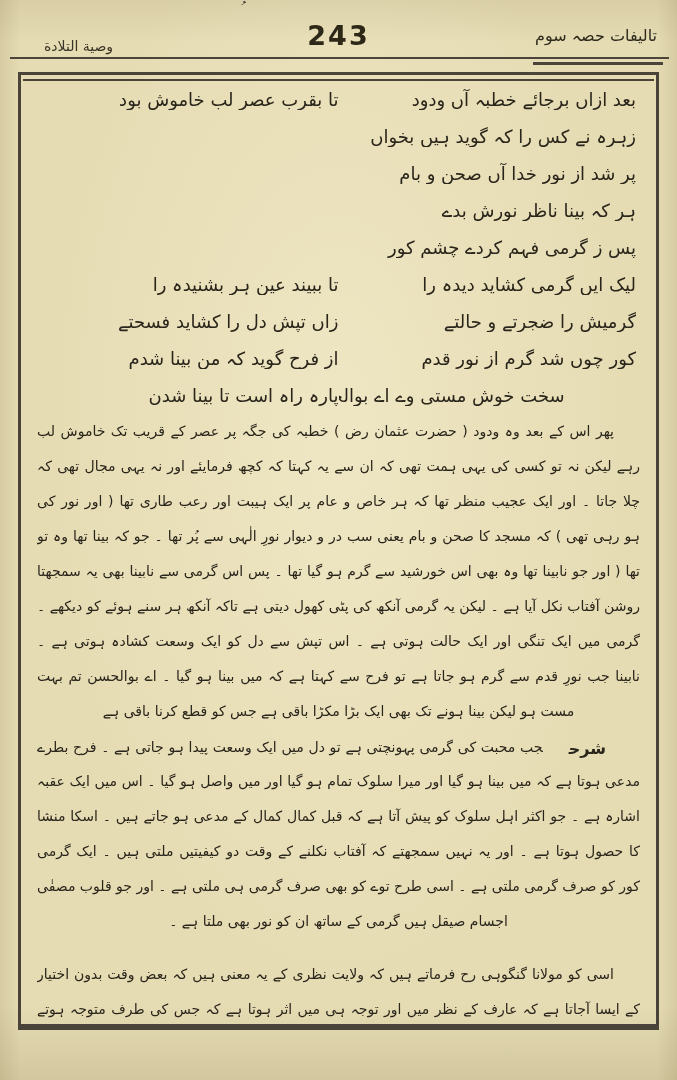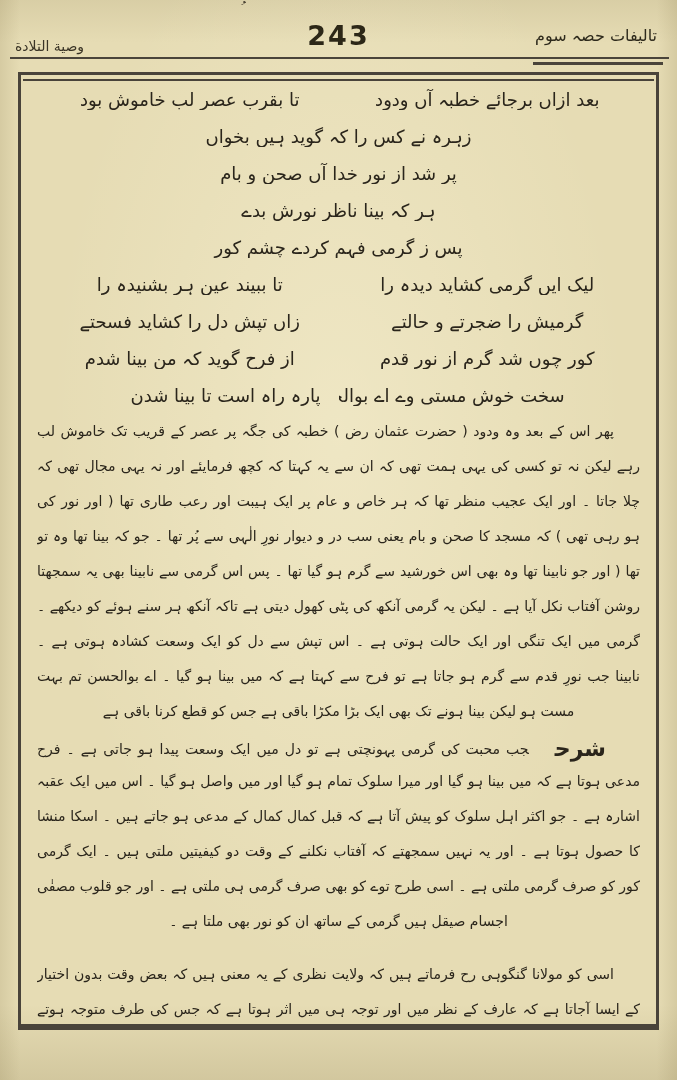--- a/index.html
+++ b/index.html
@@ -16,21 +16,21 @@
       radial-gradient(ellipse at 50% 40%, rgba(255,250,225,.35) 0%, rgba(0,0,0,0) 60%),
       linear-gradient(180deg, rgba(120,105,60,.12) 0%, rgba(0,0,0,0) 4%, rgba(0,0,0,0) 93%, rgba(120,105,60,.18) 100%),
       linear-gradient(90deg, rgba(120,105,60,.15) 0%, rgba(0,0,0,0) 3%, rgba(0,0,0,0) 97%, rgba(120,105,60,.15) 100%);
     pointer-events:none;
   }
   .stray-mark{
     position:absolute;top:0px;left:240px;font-size:15px;color:#4a4234;
   }
   
   .hdr-left{
-    position:absolute;top:38px;left:15px;font-size:14px;color:#3a3426;
+    position:absolute;top:38px;left:44px;font-size:14px;color:#3a3426;
   }
   .hdr-page-number{
     position:absolute;top:20px;left:0;right:0;text-align:center;
     font-size:27px;font-weight:bold;color:#2c2717;letter-spacing:2px;
   }
   .hdr-right{
     position:absolute;top:26px;right:20px;font-size:16px;color:#2e2a1c;
   }
   .hdr-rule{
     position:absolute;top:57px;left:10px;right:8px;height:2px;background:#4a443a;
@@ -47,36 +47,36 @@
   }
   .frame-inner-top{
     position:absolute;left:2px;right:2px;top:4px;height:2px;background:#49433a;
   }
   
   .poem{padding:2px 4px 0 4px;}
   .couplet{
     display:flex;direction:rtl;height:37px;align-items:center;
     font-size:18px;color:#2a251b;
   }
-  .hemi{flex:1;text-align:center;white-space:nowrap;overflow:hidden;}
+  .hemi{flex:1;text-align:right;white-space:nowrap;overflow:hidden;}
   .couplet.last{width:76%;margin:0 auto;}
   
   .prose-line{
     font-size:14px;line-height:35px;height:35px;overflow:hidden;
     text-align:justify;text-align-last:justify;
     color:#2a251b;
   }
   .prose-line.indent{padding-right:26px;}
   .prose-line.center{text-align:center;text-align-last:center;}
   .sharh-row{
     display:block;font-size:14px;line-height:35px;height:35px;overflow:hidden;
     text-align:justify;text-align-last:justify;color:#2a251b;
   }
   .sharh-label{
-    font-size:22px;font-weight:bold;margin-left:26px;margin-right:34px;
+    font-size:16px;font-weight:bold;margin-left:26px;margin-right:34px;
     position:relative;top:2px;
   }
   .closing{margin-top:18px;}
 </style>
 </head>
 <body>
 
 <div class="paper"></div>
 
 <span class="stray-mark">ُ</span>

